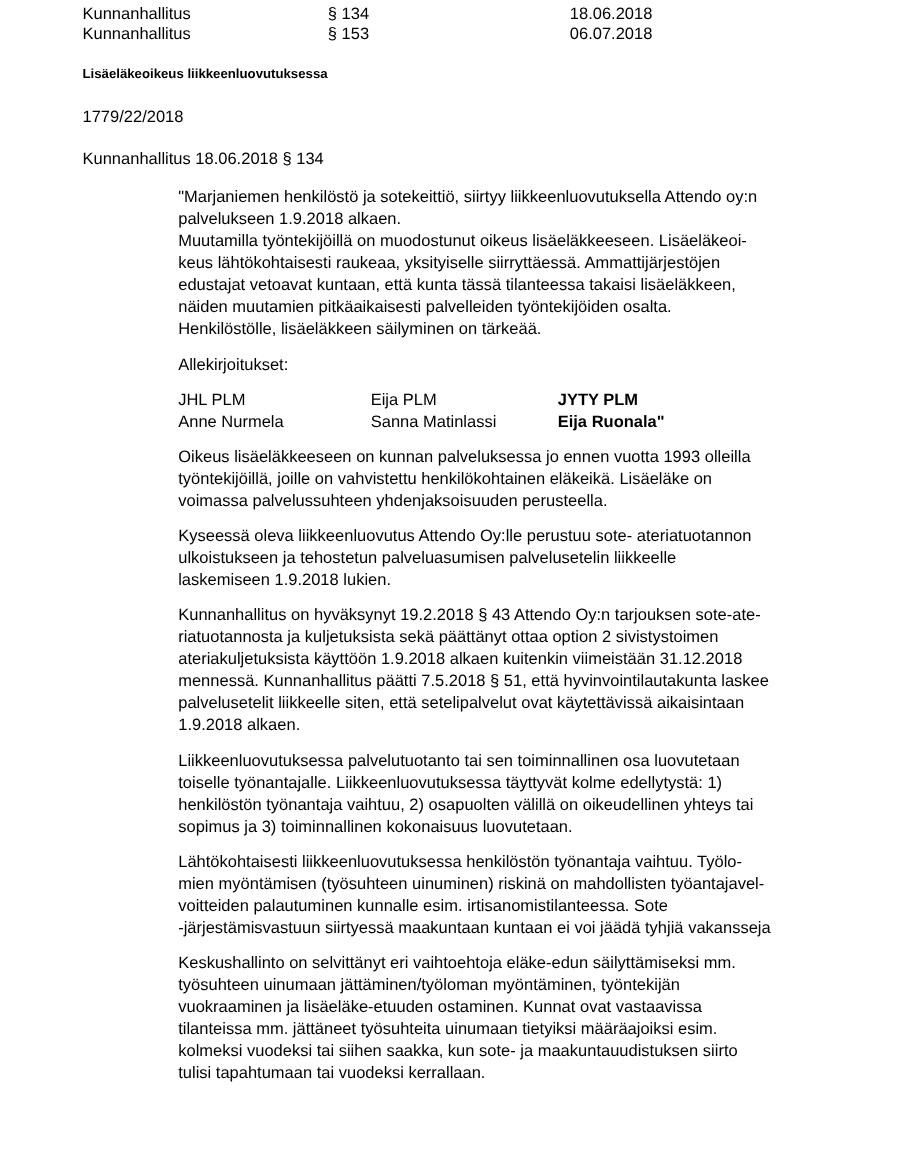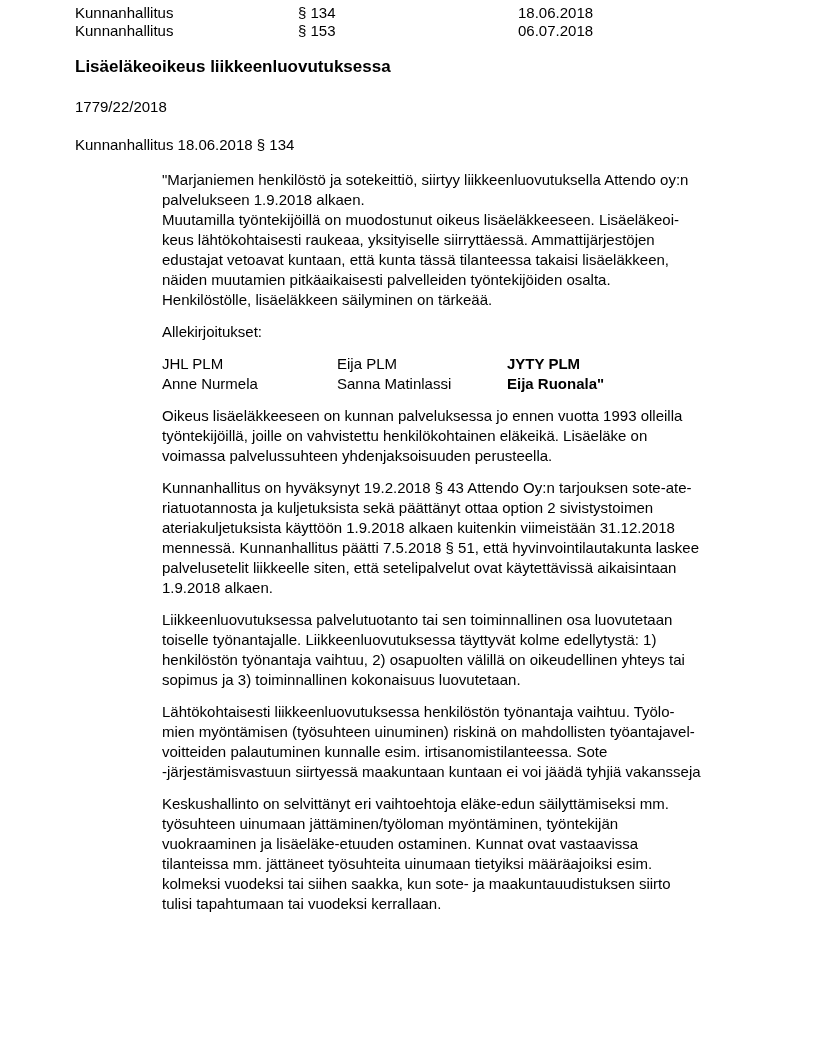--- a/index.html
+++ b/index.html
@@ -21,21 +21,21 @@
   }
   
   .header-table { line-height: 18px; }
   .header-row { display: flex; }
   .hcell-org     { width: 223px; }
   .hcell-section { width: 220px; }
   .hcell-date    { flex: 1; }
   
   .title {
     margin: 17px 0 0 0;
-    font-size: 17px;
+    font-size: 12px;
     font-weight: bold;
     line-height: 20px;
   }
   .case-number { margin-top: 20px; line-height: 20px; }
   .reference   { margin-top: 18px; line-height: 20px; }
   
   .body {
     margin-left: 87px;
     margin-top: 15px;
     width: 616px;
@@ -97,20 +97,23 @@
       </div>
       <div class="sig-col-2">
         <div class="sig-role">JYTY PLM</div>
         <div class="sig-name">Eija Ruonala"</div>
       </div>
     </div>
 
     <p>Oikeus lisäeläkkeeseen on kunnan palveluksessa jo ennen vuotta 1993 olleilla
 työntekijöillä, joille on vahvistettu henkilökohtainen eläkeikä. Lisäeläke on
 voimassa palvelussuhteen yhdenjaksoisuuden perusteella.</p>
+    <p>Kyseessä oleva liikkeenluovutus Attendo Oy:lle perustuu sote- ateriatuotannon
+ulkoistukseen ja tehostetun palveluasumisen palvelusetelin liikkeelle
+laskemiseen 1.9.2018 lukien.</p>
     <p>Kunnanhallitus on hyväksynyt 19.2.2018 § 43 Attendo Oy:n tarjouksen sote-ate-
 riatuotannosta ja kuljetuksista sekä päättänyt ottaa option 2 sivistystoimen
 ateriakuljetuksista käyttöön 1.9.2018 alkaen kuitenkin viimeistään 31.12.2018
 mennessä. Kunnanhallitus päätti 7.5.2018 § 51, että hyvinvointilautakunta laskee
 palvelusetelit liikkeelle siten, että setelipalvelut ovat käytettävissä aikaisintaan
 1.9.2018 alkaen.</p>
     <p>Liikkeenluovutuksessa palvelutuotanto tai sen toiminnallinen osa luovutetaan
 toiselle työnantajalle. Liikkeenluovutuksessa täyttyvät kolme edellytystä: 1)
 henkilöstön työnantaja vaihtuu, 2) osapuolten välillä on oikeudellinen yhteys tai
 sopimus ja 3) toiminnallinen kokonaisuus luovutetaan.</p>

